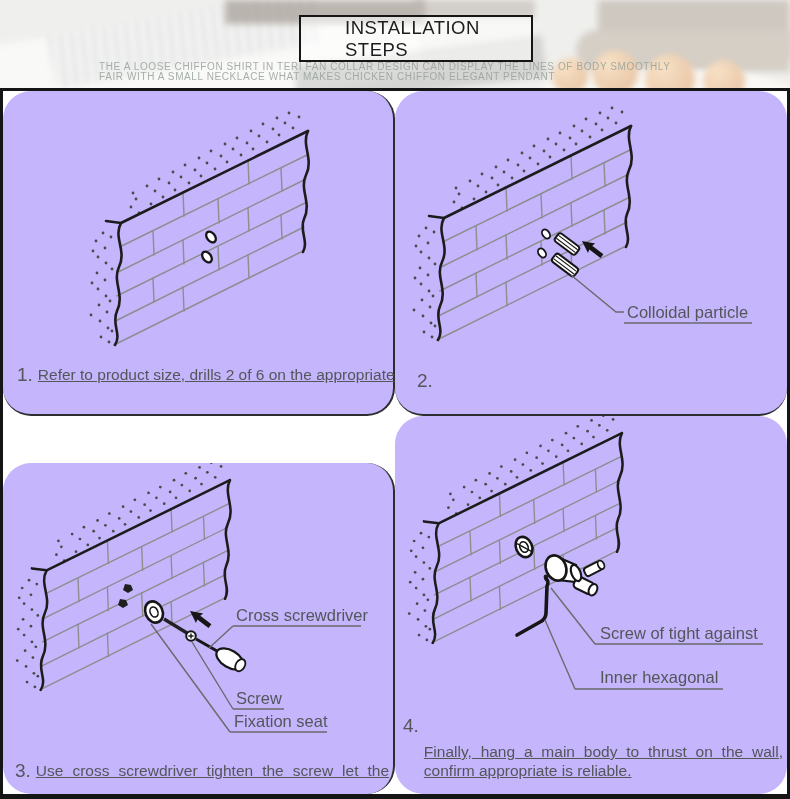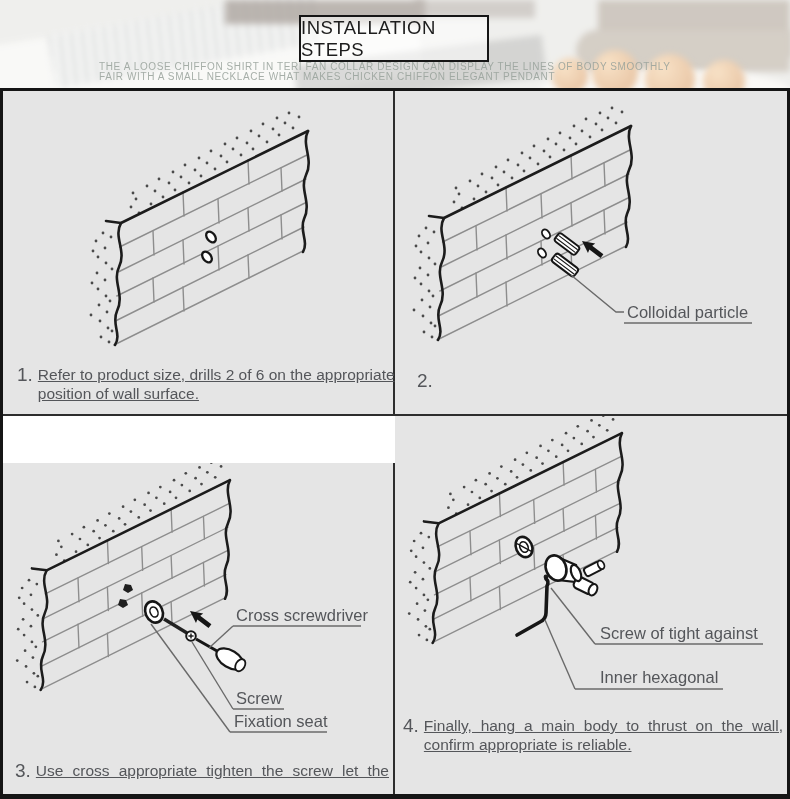--- a/index.html
+++ b/index.html
@@ -17,27 +17,27 @@
   .bn-cooktop{left:295px;top:50px;width:250px;height:42px;background:#5a5a58;opacity:.35;transform:rotate(-7deg);}
   .bn-sofa{left:598px;top:0;width:192px;height:58px;background:#a79b8c;opacity:.95;border-radius:0 0 0 26px;}
   .bn-sofa-arm{left:576px;top:30px;width:214px;height:42px;background:#b4a99a;border-radius:22px 0 0 22px;}
   .bn-bowl{left:540px;top:70px;width:250px;height:40px;background:#f6f4ef;border-radius:50% 50% 0 0;}
   .bn-fruit{border-radius:50%;background:radial-gradient(circle at 35% 30%,#f2cb9b,#d99c63 70%,#c98a52);}
   .bn-overlay{position:absolute;inset:0;background:rgba(255,255,255,.44);}
   .wm{position:absolute;left:99px;top:62px;width:690px;text-align:left;
       font-size:10px;line-height:9.5px;letter-spacing:.6px;color:#98a29b;opacity:.85;}
   .title-box{position:absolute;left:299px;top:15px;width:186px;height:43px;border:2px solid #161616;
              background:rgba(255,255,255,.55);display:flex;align-items:center;justify-content:center;
-             font-size:18.5px;letter-spacing:.5px;color:#1d1d1d;}
+             font-size:18.5px;letter-spacing:.5px;color:#1d1d1d;padding-left:44px;}
 
   
   .grid{position:absolute;left:0;top:88px;width:790px;height:711px;box-sizing:border-box;
         border:3px solid #151515;border-bottom-width:5px;background:#fff;
         display:grid;grid-template-columns:392px 1fr;grid-template-rows:325px 1fr;}
-  .panel{position:relative;box-sizing:border-box;background:#e5e5e5;}
+  .panel{position:relative;box-sizing:border-box;background:#c4b5fd;border-radius:28px;}
   .p1{border-right:2px solid #2d2d2d;border-bottom:2px solid #2d2d2d;}
   .p2{border-bottom:2px solid #2d2d2d;}
   .p3{border-right:2px solid #2d2d2d;margin-top:47px;}
   .panel svg{position:absolute;left:0;top:0;}
 
   
   .edge{stroke:#1c1c1c;stroke-width:2.6;fill:none;stroke-linecap:round;stroke-linejoin:round;}
   .brick{stroke:#8d8d8d;stroke-width:1.4;fill:none;stroke-linecap:round;}
   .dot{fill:#4a4a4a;}
   .hole{fill:#fff;stroke:#161616;stroke-width:2.3;}
@@ -53,21 +53,21 @@
   .caption{position:absolute;display:flex;color:#54565a;font-size:15.5px;line-height:19px;}
   .num{font-size:19px;line-height:19px;margin-right:5px;color:#54565a;}
   .cap-lines{display:block;text-decoration:underline;}
   .cap-line{display:block;white-space:nowrap;}
   .cap-line.j{white-space:normal;text-align:justify;text-align-last:justify;}
   .p1 .caption{left:14px;top:274px;width:372px;}
   .p2 .caption{left:22px;top:280px;width:360px;}
   .p3 .caption{left:12px;top:298px;width:374px;}
   .p3 .cap-lines{width:356px;}
   .p4 .caption{left:8px;top:300px;width:380px;}
-  .p4 .cap-lines{width:362px;}
+  .p4 .cap-lines{width:362px;margin-top:26px;}
 </style>
 </head>
 <body>
 
 <div class="page">
 
   <div class="banner">
     <div class="bn bn-counter"></div>
     <div class="bn bn-rack"></div>
     <div class="bn bn-cabinet"></div>
@@ -196,21 +196,20 @@
         <use href="#wall-def"></use>
         <g>
           <ellipse class="hole" cx="208" cy="146" rx="4" ry="6" transform="rotate(-38 208 146)"></ellipse>
           <ellipse class="hole" cx="204" cy="166" rx="4" ry="6" transform="rotate(-38 204 166)"></ellipse>
         </g>
       </svg>
       <div class="caption">
         <span class="num">1.</span>
         <span class="cap-lines">
           <span class="cap-line">Refer to product size, drills 2 of 6 on the appropriate</span>
-          <span class="cap-line">position of wall surface.</span>
         </span>
       </div>
     </div>
 
     <div class="panel p2">
       <svg width="390" height="272" viewBox="0 0 390 272">
         <use href="#wall-def" transform="translate(-69,-5)"></use>
         <g>
           <ellipse class="hole2" cx="151" cy="143" rx="3.4" ry="5" transform="rotate(-36 151 143)"></ellipse>
           <ellipse class="hole2" cx="147" cy="162" rx="3.4" ry="5" transform="rotate(-36 147 162)"></ellipse>
@@ -274,21 +273,21 @@
         </g>
         <g>
           <path class="leader" d="M148,161 L227,269"></path>
           <text class="lbl" x="231" y="264">Fixation seat</text>
           <line class="ul" x1="227" y1="269" x2="324" y2="269"></line>
         </g>
       </svg>
       <div class="caption">
         <span class="num">3.</span>
         <span class="cap-lines">
-          <span class="cap-line j">Use cross appropriate tighten the screw let the</span>
+          <span class="cap-line j">Use cross screwdriver tighten the screw let the</span>
         </span>
       </div>
     </div>
 
     <div class="panel p4">
       <svg width="390" height="292" viewBox="0 0 390 292">
         <use href="#wall-def" transform="translate(-72,-22) scale(0.98)"></use>
         <g transform="translate(129,131) rotate(-24)">
           <ellipse class="tool" rx="8" ry="10.5" stroke-width="2.6"></ellipse>
           <ellipse class="tool" rx="4" ry="5.5" stroke-width="1.6"></ellipse>

